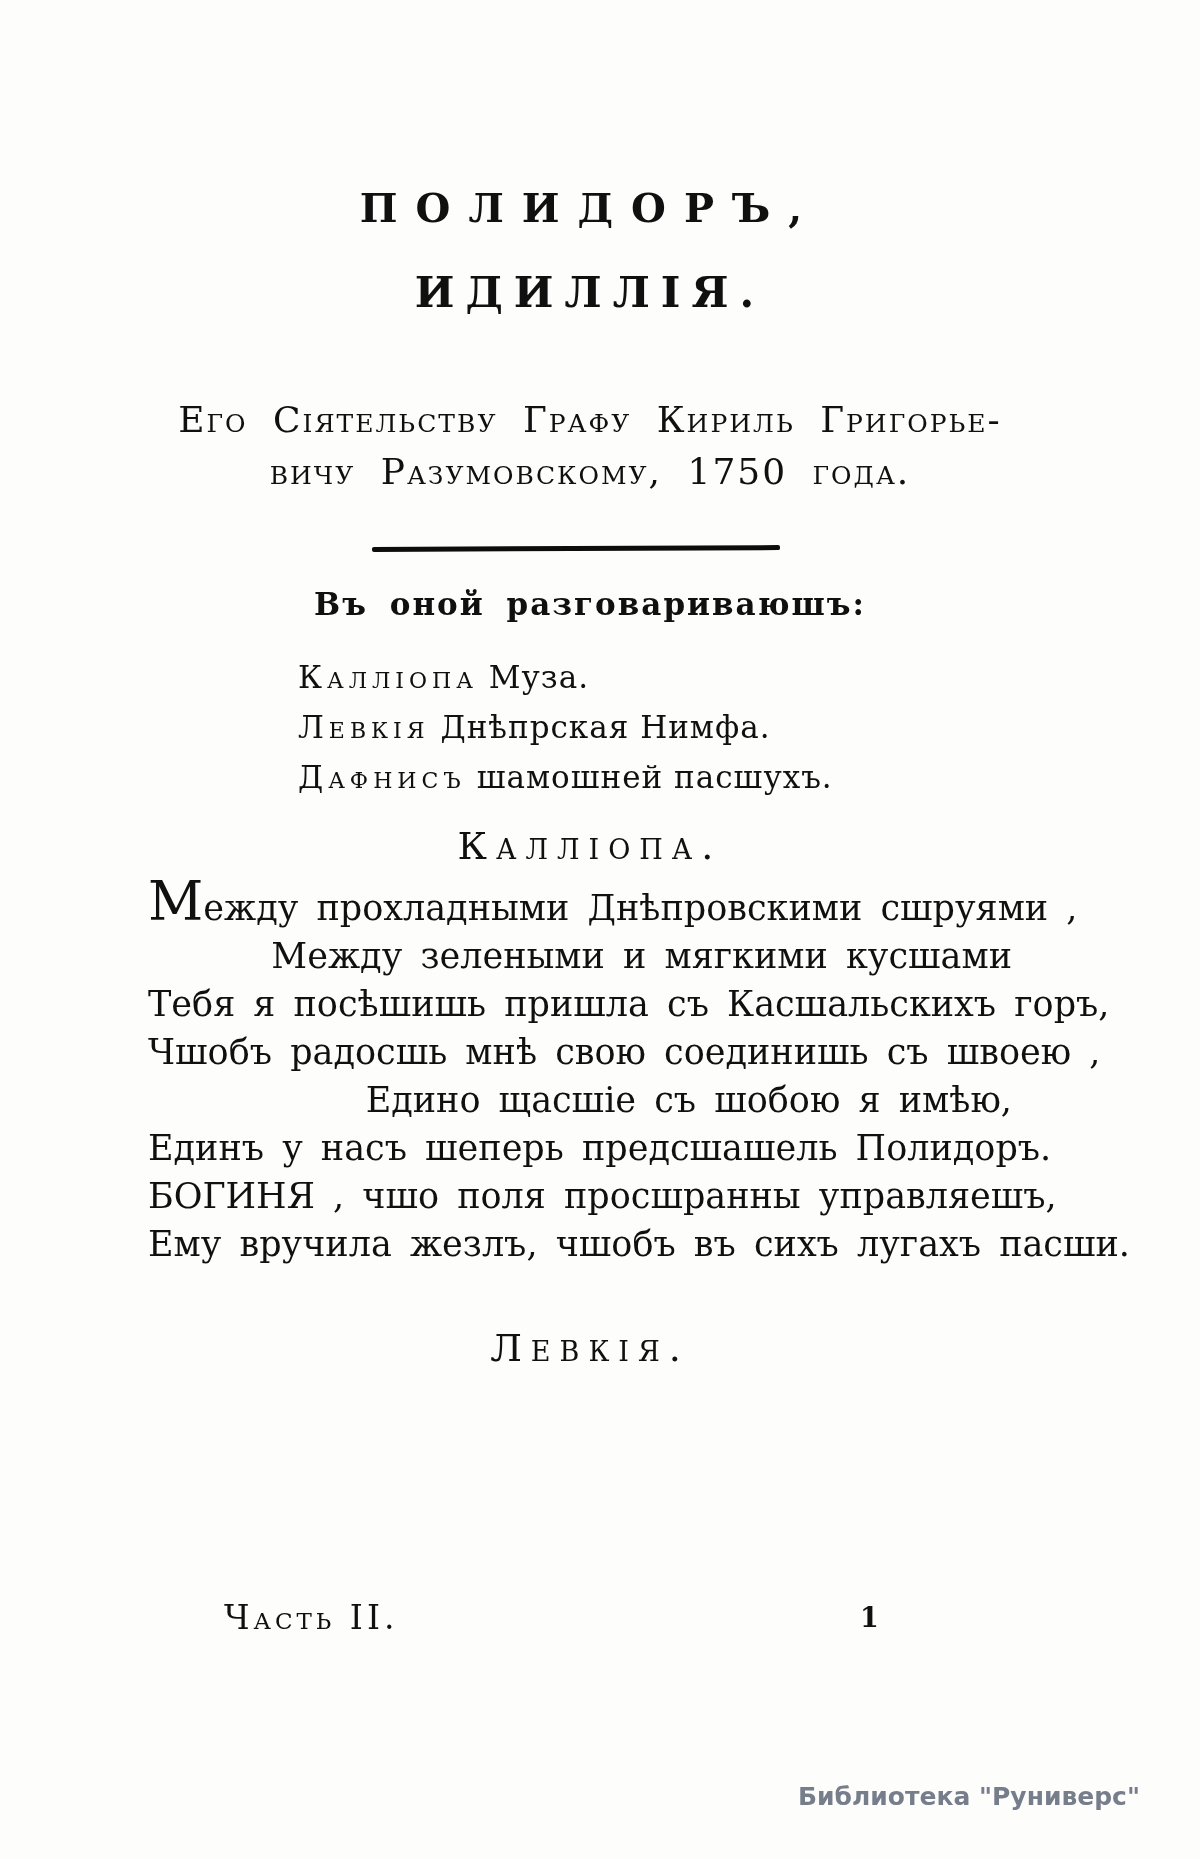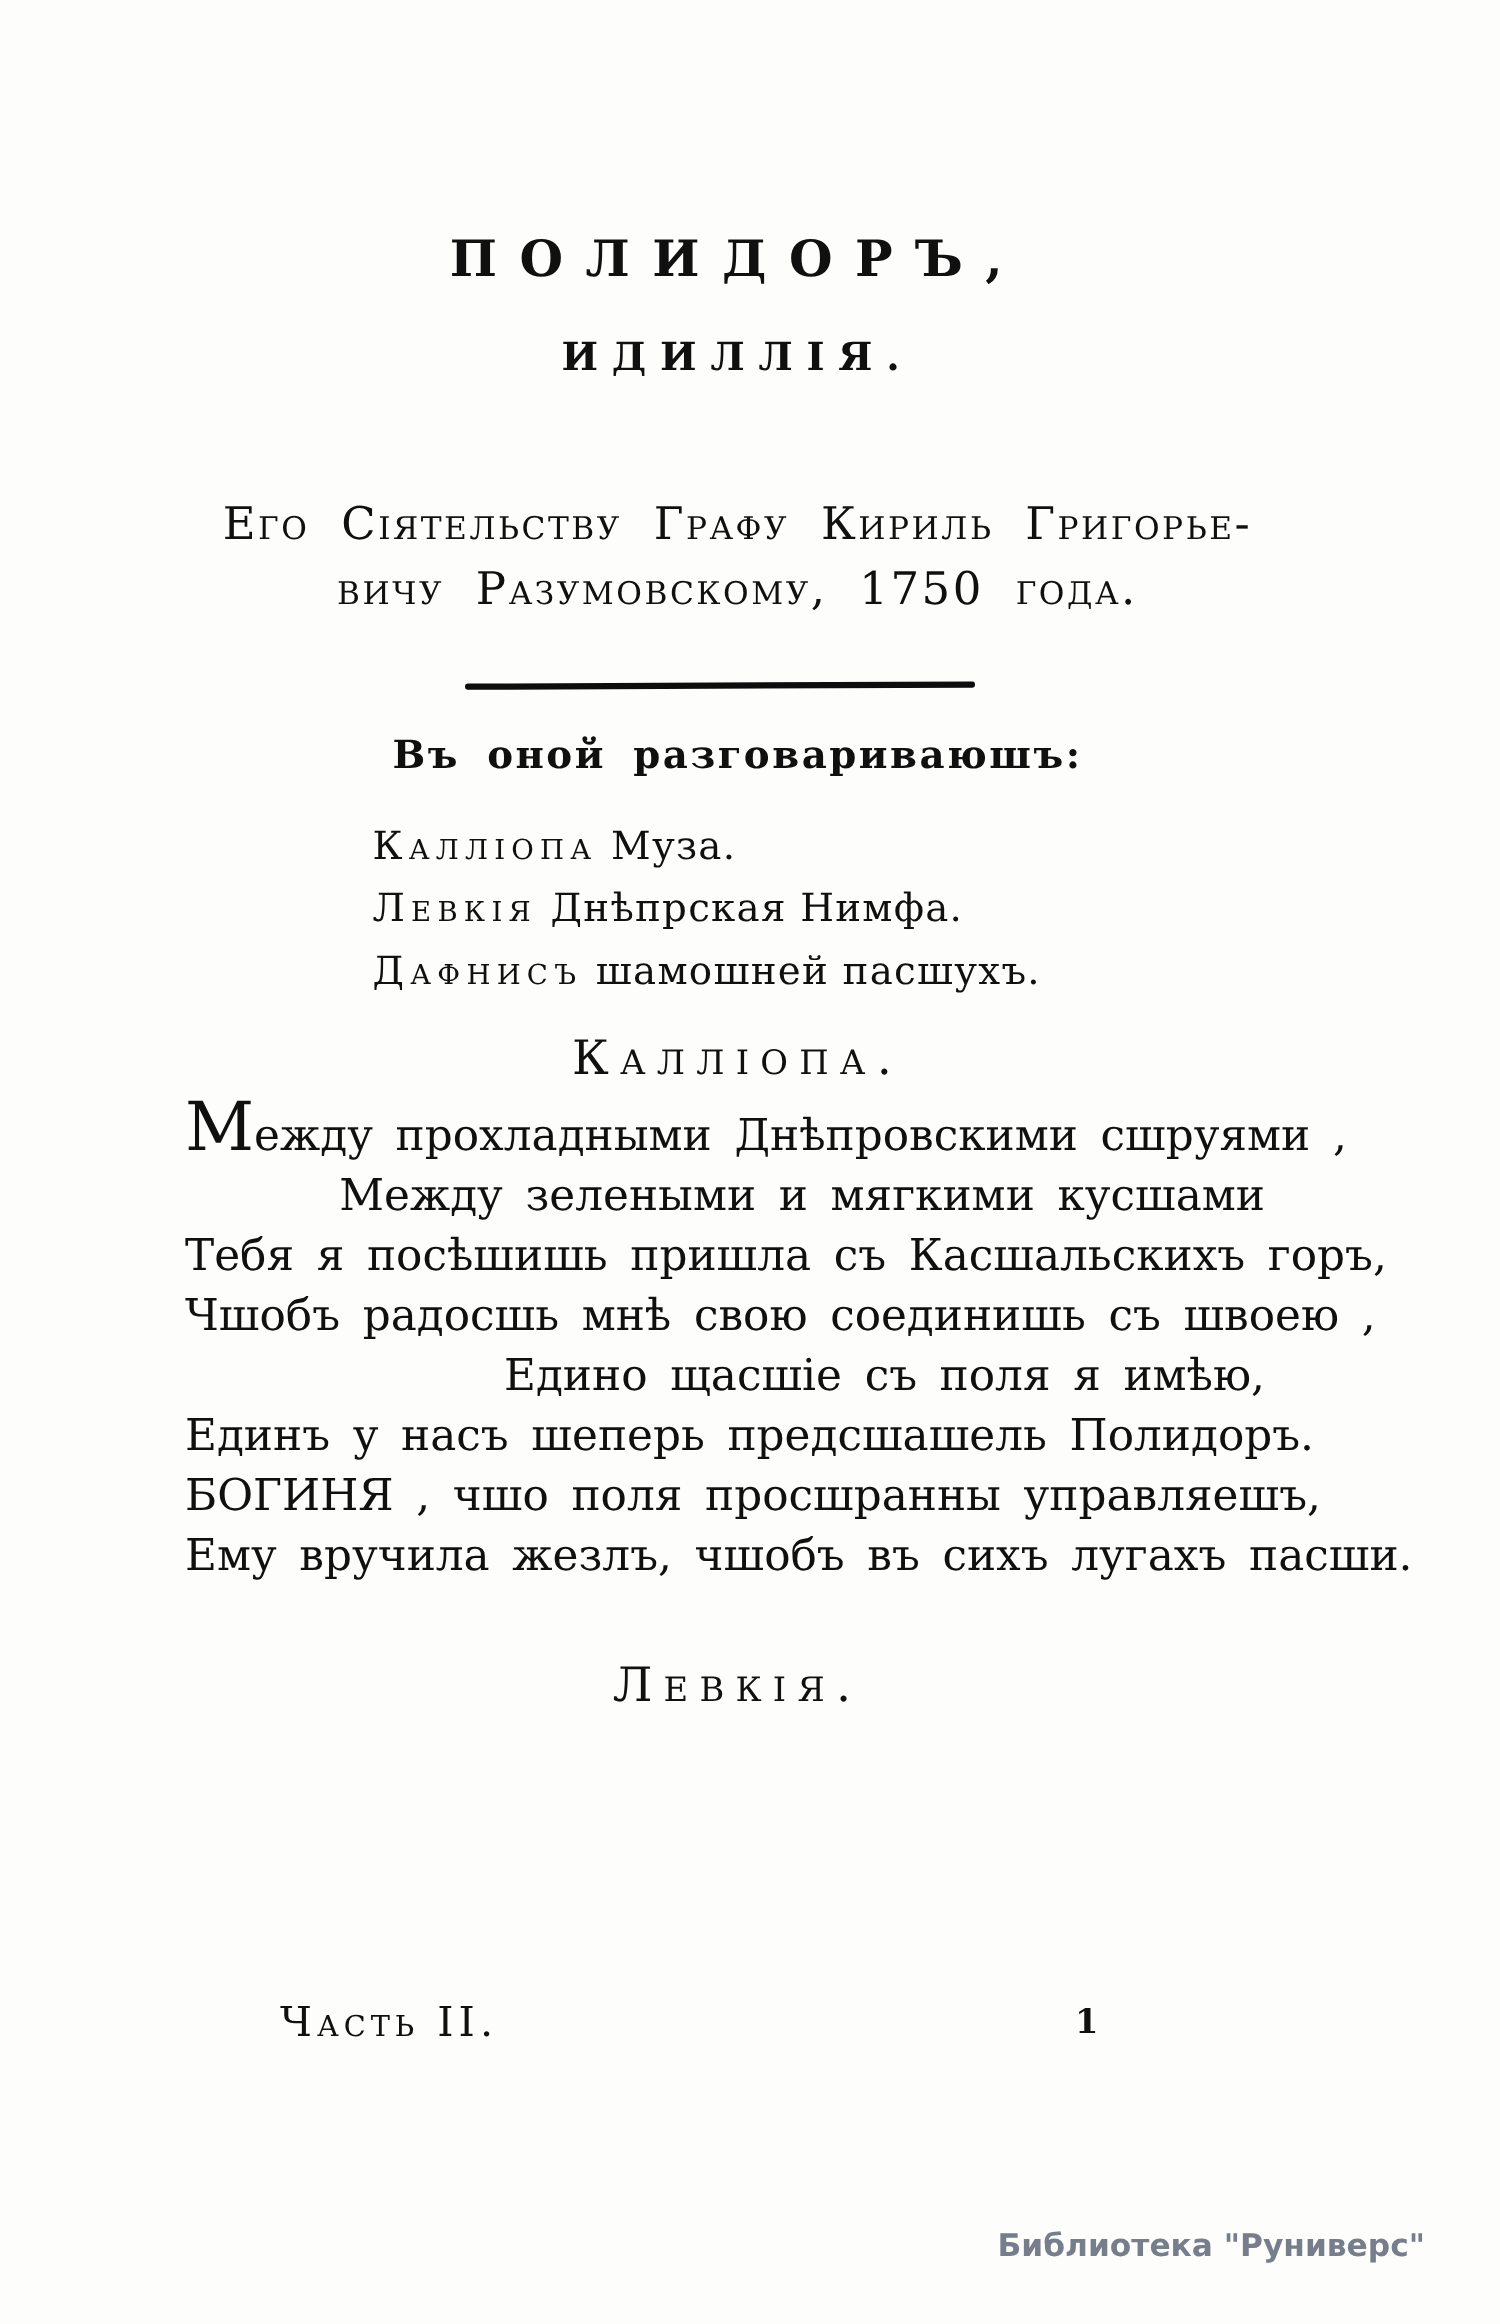--- a/index.html
+++ b/index.html
@@ -16,21 +16,21 @@
   .centered{left:140px;width:900px;text-align:center;}
 
   .title{
     top:184px;
     font-size:40px;font-weight:bold;
     letter-spacing:18px;
     white-space:nowrap;
   }
   .subtitle{
     top:268px;
-    font-size:31px;font-weight:bold;
+    font-size:42px;font-weight:bold;
     letter-spacing:11px;
     white-space:nowrap;
   }
   .dedication{
     font-variant:small-caps;
     font-size:36px;
     letter-spacing:2px;word-spacing:12px;
     white-space:nowrap;
   }
   .ded1{top:399px;}
@@ -128,21 +128,21 @@
     <div class="cast-item"><span class="cast-name">Дафнисъ</span><span class="cast-desc"> шамошней пасшухъ.</span></div>
   </div>
 
   <div class="abs centered speaker speaker1">Калліопа.</div>
 
   <div class="abs verse verse1">
     <div class="vline initial-line">Между прохладными Днѣпровскими сшруями ,</div>
     <div class="vline">Между зелеными и мягкими кусшами</div>
     <div class="vline">Тебя я посѣшишь пришла съ Касшальскихъ горъ,</div>
     <div class="vline">Чшобъ радосшь мнѣ свою соединишь съ швоею ,</div>
-    <div class="vline">Едино щасшіе съ поля я имѣю,</div>
+    <div class="vline">Едино щасшіе съ шобою я имѣю,</div>
     <div class="vline">Единъ у насъ шеперь предсшашель Полидоръ.</div>
     <div class="vline">БОГИНЯ , чшо поля просшранны управляешъ,</div>
     <div class="vline">Ему вручила жезлъ, чшобъ въ сихъ лугахъ пасши.</div>
   </div>
 
   <div class="abs centered speaker speaker2">Левкія.</div>
 
 
   <div class="abs footer-left">Часть II.</div>
   <div class="abs footer-right">1</div>

